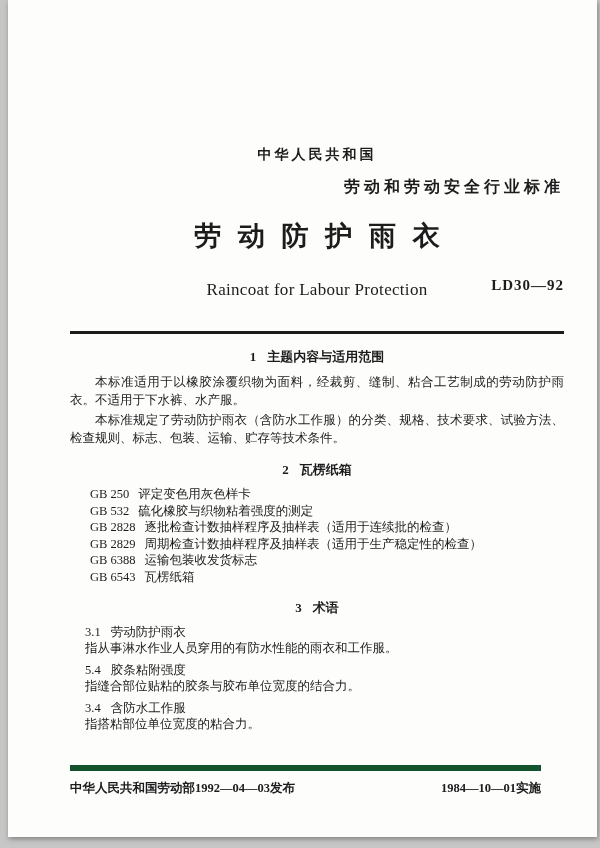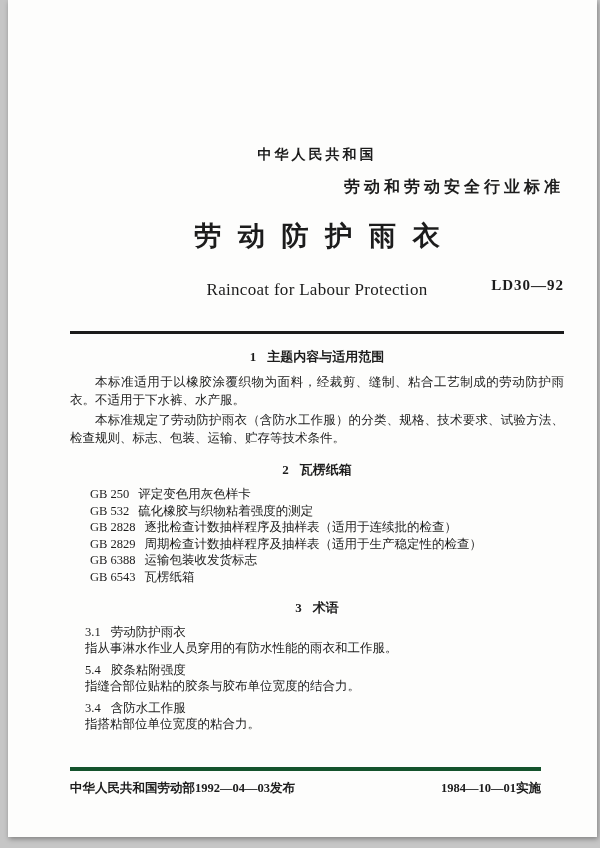--- a/index.html
+++ b/index.html
@@ -81,21 +81,21 @@
   .ref-code { margin-right: 9px; white-space: nowrap; }
   .terms { margin-left: 15px; font-size: 12.5px; line-height: 16px; }
   .term-head { margin-top: 6px; }
   .term-num { margin-right: 10px; }
   .term-def { margin: 0; }
 
   
   .doc-footer {
     position: absolute;
     left: 62px; right: 56px; bottom: 40px;
-    border-top: 4px solid #14532d;
+    border-top: 6px solid #14532d;
     padding-top: 9px;
   }
   .footer-row {
     display: flex;
     justify-content: space-between;
     align-items: baseline;
     font-size: 12.5px; font-weight: bold;
   }
 </style>
 </head>

